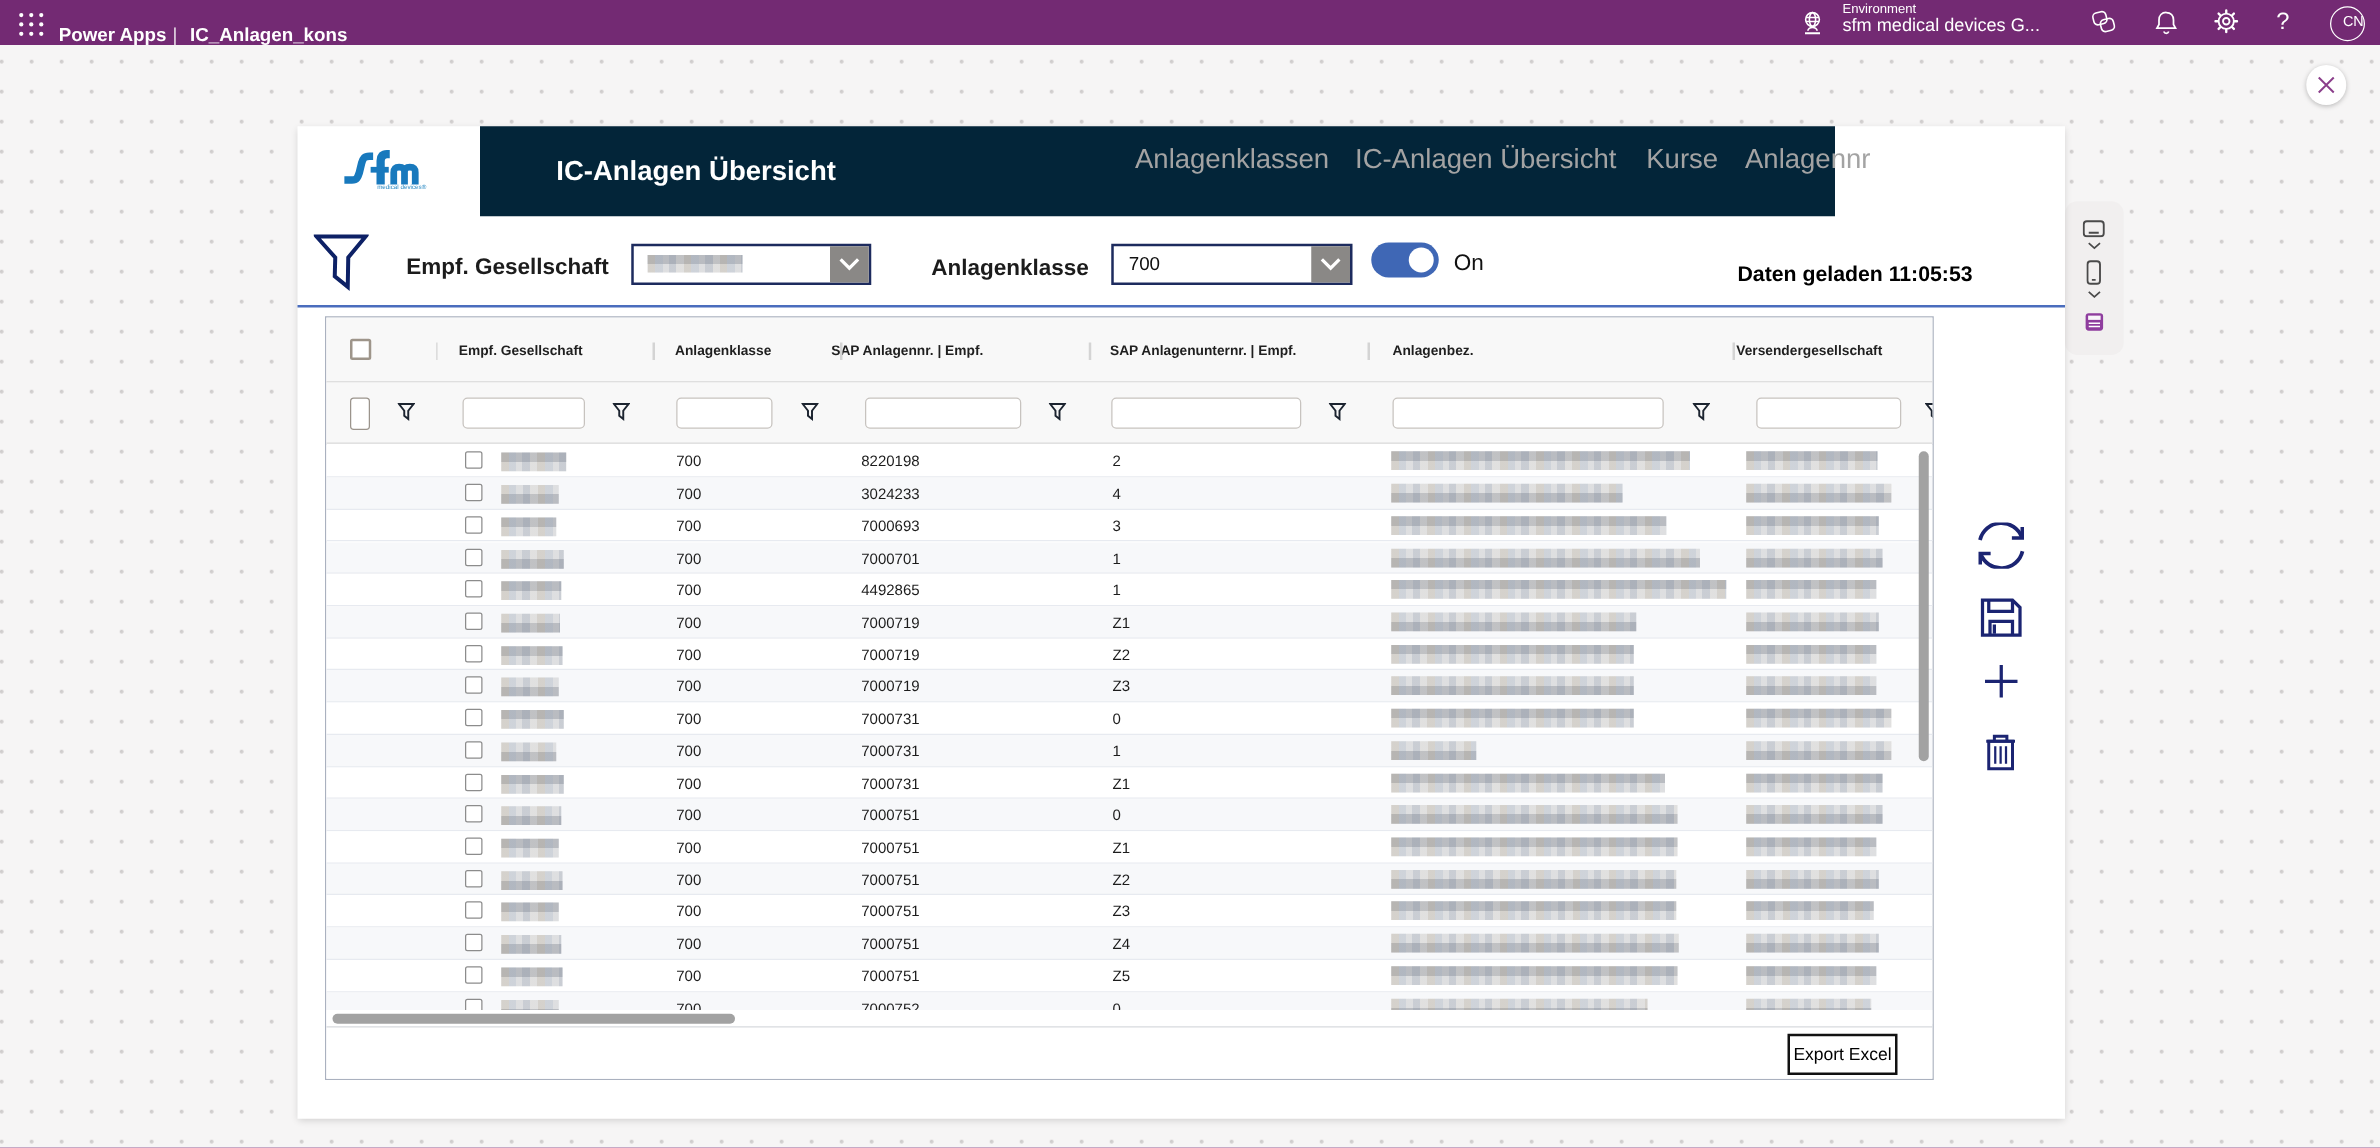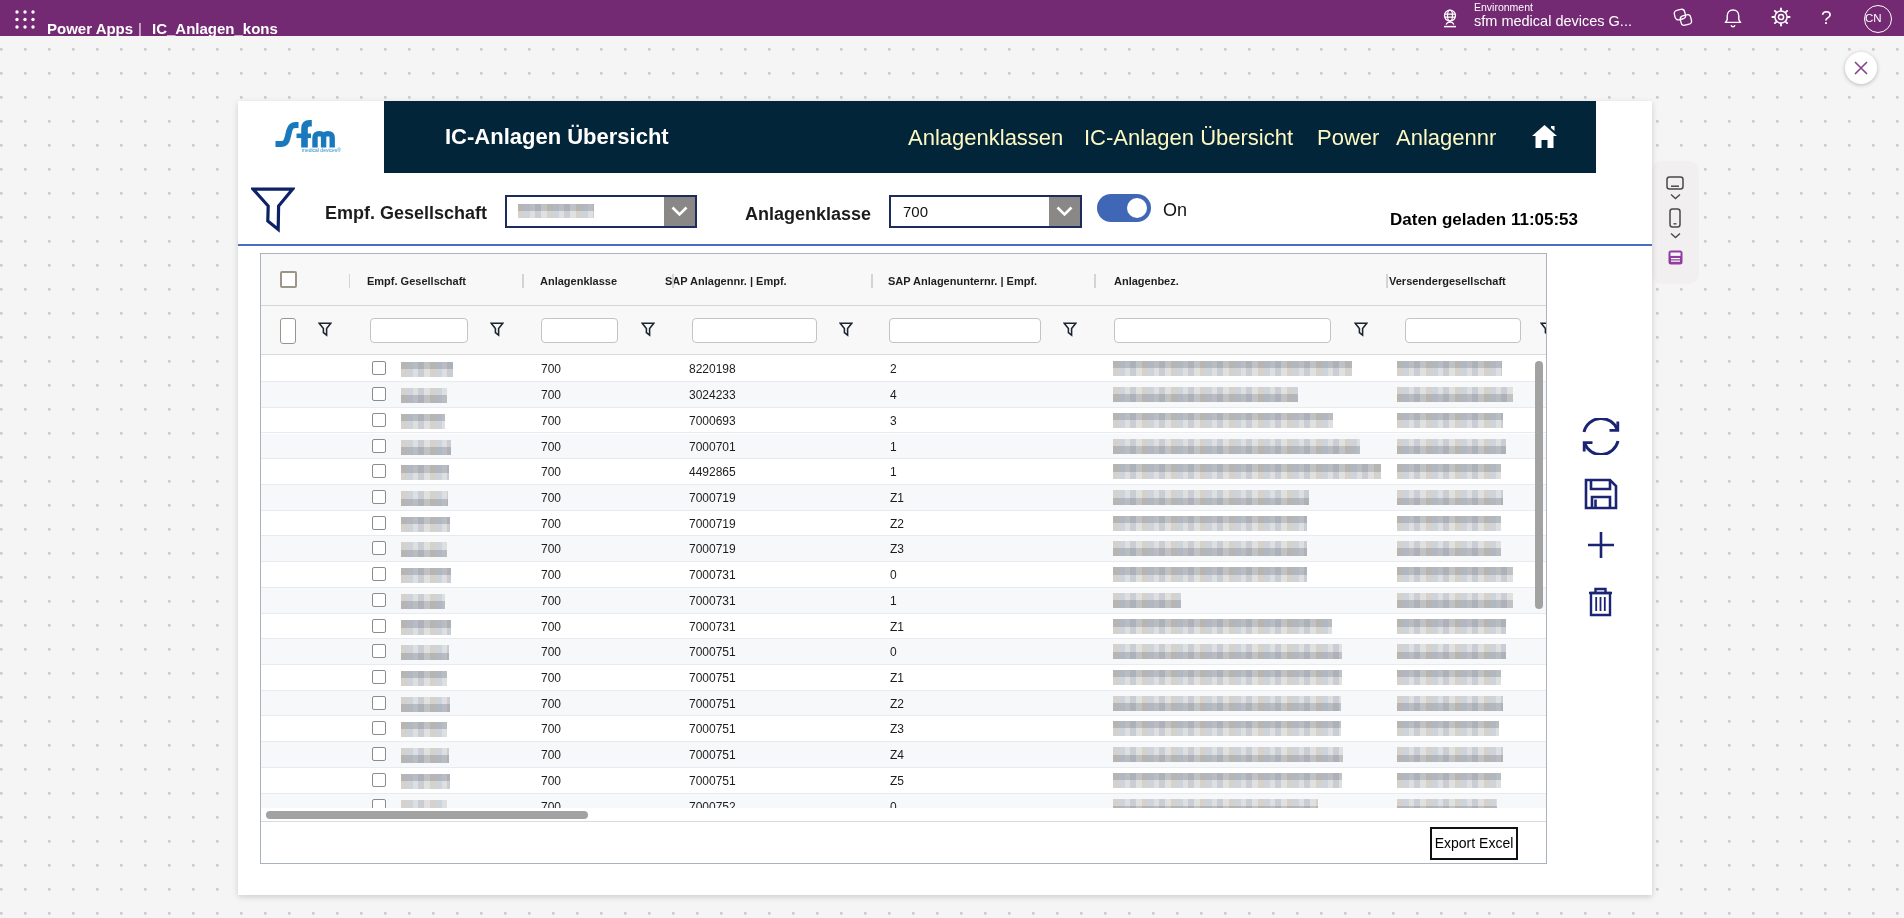--- a/index.html
+++ b/index.html
@@ -4,23 +4,23 @@
 html,body { width:1904px; height:918px; overflow:hidden; font-family:"Liberation Sans",sans-serif; background:#742a74; }
 .abs { position:absolute; }
 .canvas { position:absolute; left:0; top:36px; width:1904px; height:882px; background-color:#f6f5f5;
   background-image:radial-gradient(2.6px 2.6px at 2.3px 2.3px, #d0cdcd 45%, rgba(208,205,205,0) 72%);
   background-size:24px 24px; background-position:-1px 11px; }
 
 .topbar { position:absolute; left:0; top:0; width:1904px; height:36px; background:#732a73; color:#fff; }
 .tb-title { position:absolute; top:20px; font-size:15px; }
 
 .card { position:absolute; left:238px; top:65px; width:1414px; height:794px; background:#fff; box-shadow:0 2px 6px rgba(0,0,0,.16); }
-.chead { position:absolute; left:146px; top:0; width:1212px; height:72px; background:#032539; }
+.chead { position:absolute; left:146px; top:0; width:1084px; height:72px; background:#032539; }
 .ctitle { position:absolute; left:61px; top:23px; font-size:22px; font-weight:bold; color:#fff; }
-.nav { position:absolute; top:24px; font-size:22px; color:#fef9c3; }
+.nav { position:absolute; top:13px; font-size:22px; color:#a3a3a3; }
 
 .flabel { position:absolute; font-size:18px; font-weight:bold; color:#1c1c1c; }
 .dd { position:absolute; top:94px; width:192px; height:33px; background:#fff; border:2px solid #1d2b5e; }
 .ddbtn { position:absolute; right:0; top:0; width:31px; height:29px; background:#8a8886; }
 .blue-line { position:absolute; left:0; top:142.5px; width:1414px; height:2.5px; background:#4a6dbd; }
 
 .tbl { position:absolute; left:22px; top:152px; width:1287px; height:611px; border:1px solid #aab1bf; background:#fff; overflow:hidden; }
 .thead { position:absolute; left:0; top:0; width:1285px; height:52px; background:#f8f8f8; border-bottom:1px solid #d6d6d6; }
 .hc { position:absolute; top:21px; font-size:11px; font-weight:bold; color:#1f1f1f; white-space:nowrap; }
 .hd { position:absolute; top:20px; width:1.5px; height:14px; background:#d4d4d4; }
@@ -96,21 +96,21 @@
  <svg class="abs" style="left:1771px;top:7px" width="20" height="20" viewBox="0 0 20 20">
   <g fill="none" stroke="#fff">
   <circle cx="10" cy="10" r="6.1" stroke-width="1.5"></circle>
   <circle cx="10" cy="10" r="2.6" stroke-width="1.5"></circle>
   <g stroke-width="1.9" stroke-linecap="round">
   <path d="M10 1.4 V3.2 M10 16.8 V18.6 M1.4 10 H3.2 M16.8 10 H18.6 M3.9 3.9 L5.2 5.2 M14.8 14.8 L16.1 16.1 M16.1 3.9 L14.8 5.2 M5.2 14.8 L3.9 16.1"></path>
   </g>
       </g>
     </svg>
  <span class="tb-title" style="left:1821px;top:7px;font-size:19px;">?</span>
- <div class="abs" style="left:1864px;top:5px;width:28px;height:28px;border-radius:50%;border:1.6px solid #fff;text-align:left;font-size:11.5px;line-height:25px;">CN</div>
+ <div class="abs" style="left:1864px;top:5px;width:28px;height:28px;border-radius:50%;border:1.6px solid #fff;text-align:right;font-size:11.5px;line-height:25px;">CN</div>
 </div>
 <div class="canvas">
  <div class="closebtn">
       <svg style="position:absolute;left:9px;top:9px" width="14" height="14" viewBox="0 0 14 14">
         <path d="M1 1 L13 13 M13 1 L1 13" stroke="#8b3f8b" stroke-width="1.6"></path>
       </svg>
     </div>
  <div class="rtool">
   <svg class="abs" style="left:14px;top:15px" width="18" height="14" viewBox="0 0 18 14">
         <rect x="1" y="1" width="16" height="12" rx="2.5" fill="none" stroke="#4a4a4a" stroke-width="1.5"></rect>
@@ -174,21 +174,21 @@
    <path d="M30.5 27.5 V8.5 C30.5 5 32.2 3.2 35.5 3.2 H37.8" stroke-width="6.6"></path>
    <path d="M22.5 15.8 H37" stroke-width="4.6"></path>
    <path d="M41 27.5 V18 C41 14.9 42.3 13.7 45.3 13.7 C48.3 13.7 49.6 14.9 49.6 18 V27.5 M49.6 18 C49.6 14.9 50.9 13.7 53.9 13.7 C56.9 13.7 58.2 14.9 58.2 18 V27.5" stroke-width="5.4"></path>
    </g>
    <text x="67" y="31.5" font-size="5" fill="#2a8ac4" text-anchor="end" font-family="Liberation Sans">medical devices®</text>
   </svg>
   <div class="chead">
    <span class="ctitle">IC-Anlagen Übersicht</span>
    <span class="nav" style="left:524px">Anlagenklassen</span>
    <span class="nav" style="left:700px">IC-Anlagen Übersicht</span>
-   <span class="nav" style="left:933px">Power</span>
+   <span class="nav" style="left:933px">Kurse</span>
    <span class="nav" style="left:1012px">Anlagennr</span>
    <svg class="abs" style="left:1147px;top:23px" width="27" height="25" viewBox="0 0 27 25">
     <path d="M13.5 1 L26 12 H22.5 V24 H16.5 V16 H10.5 V24 H4.5 V12 H1 Z" fill="#fff"></path>
     <path d="M20 2 H23.5 V7 L20 4 Z" fill="#fff"></path>
         </svg>
   </div>
   <svg class="abs" style="left:13px;top:86px" width="44" height="48" viewBox="0 0 44 48">
    <path d="M2.2 2.2 H41.5 L27.6 19 L27.2 42.5 L16.8 34 L17.2 19 Z" fill="none" stroke="#0d2166" stroke-width="3.2" stroke-linejoin="miter"></path>
       </svg>
   <span class="flabel" style="left:87px;top:102px">Empf. Gesellschaft</span>

